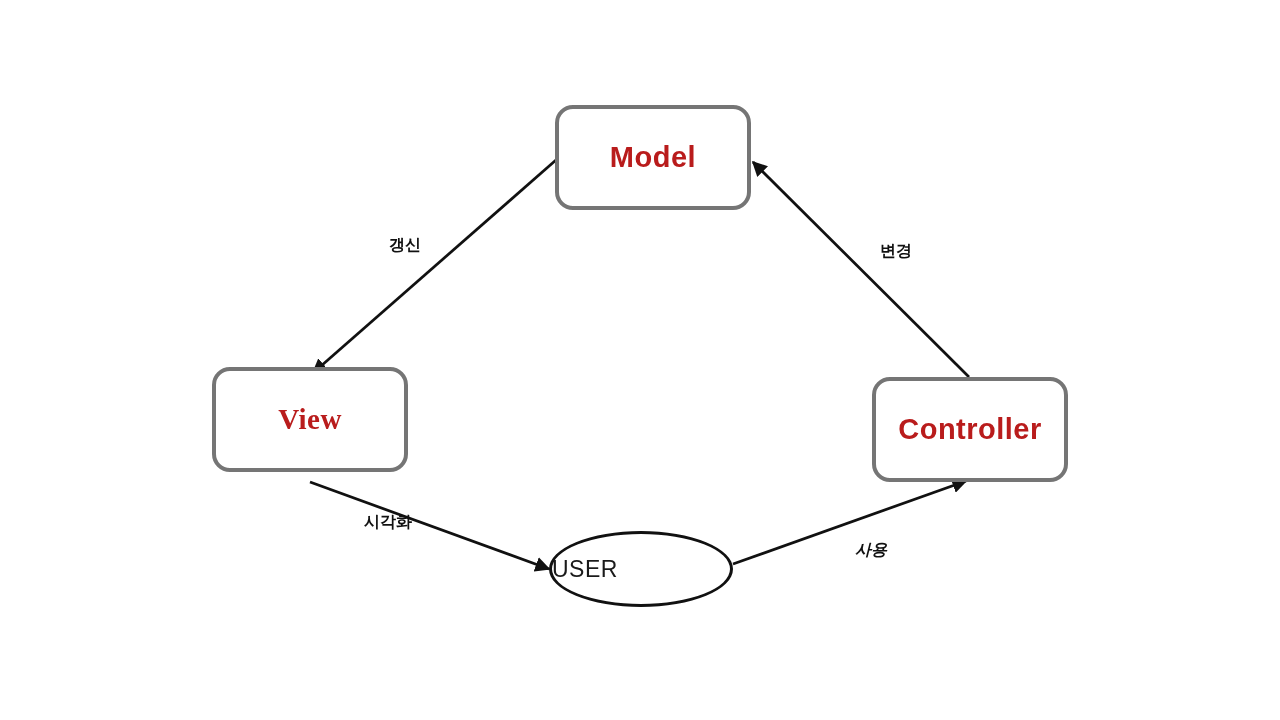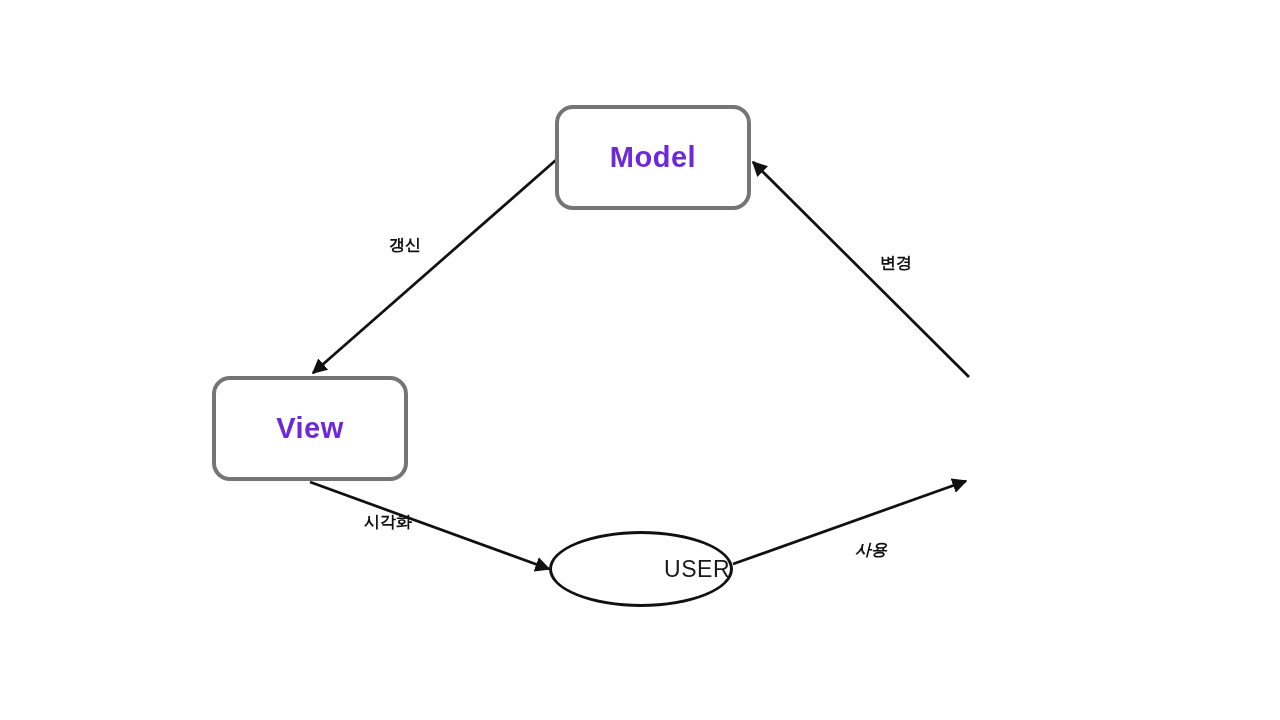--- a/index.html
+++ b/index.html
@@ -28,54 +28,54 @@
     height: 105px;
     background: #ffffff;
     border: 4px solid #757575;
     border-radius: 18px;
     box-sizing: border-box;
     display: flex;
     align-items: center;
     justify-content: center;
     font-size: 29px;
     font-weight: bold;
-    color: #6d28d9;
+    color: #b91c1c;
     letter-spacing: 0.5px;
   }
   .node-model      { left: 555px; top: 105px; }
-  .node-view       { left: 212px; top: 376px; }
+  .node-view       { left: 212px; top: 367px; font-family: Liberation Serif, serif; }
   .node-controller { left: 872px; top: 377px; }
   .node-ellipse {
     position: absolute;
     left: 549px;
     top: 531px;
     width: 184px;
     height: 76px;
     background: #ffffff;
     border: 3px solid #111111;
     border-radius: 50%;
     box-sizing: border-box;
     display: flex;
     align-items: center;
-    justify-content: flex-end;
+    justify-content: flex-start;
     font-size: 23px;
     font-weight: 400;
     color: #1a1a1a;
     letter-spacing: 0.5px;
   }
   .edge-label {
     position: absolute;
     transform: translate(-50%, -50%);
     font-size: 16px;
     font-weight: bold;
     color: #111111;
     white-space: nowrap;
   }
   .label-update    { left: 405px; top: 245px; }
-  .label-change    { left: 896px; top: 251px; margin-top: 12px; }
+  .label-change    { left: 896px; top: 251px; }
   .label-visualize { left: 388px; top: 522px; }
   .label-use       { left: 871px; top: 550px; font-style: italic; }
 </style>
 </head>
 <body>
 
 <div class="canvas">
 
   <svg class="arrow-layer" width="1280" height="720" viewBox="0 0 1280 720">
     <defs>
@@ -90,20 +90,23 @@
   </svg>
 
   <div class="node-box node-model">
     <span>Model</span>
   </div>
 
   <div class="node-box node-view">
     <span>View</span>
   </div>
 
+  <div class="node-box node-controller">
+    <span>Controller</span>
+  </div>
 
   <div class="node-ellipse">
     <span>USER</span>
   </div>
 
   <div class="edge-label label-update">갱신</div>
 
   <div class="edge-label label-change">변경</div>
 
   <div class="edge-label label-visualize">시각화</div>

